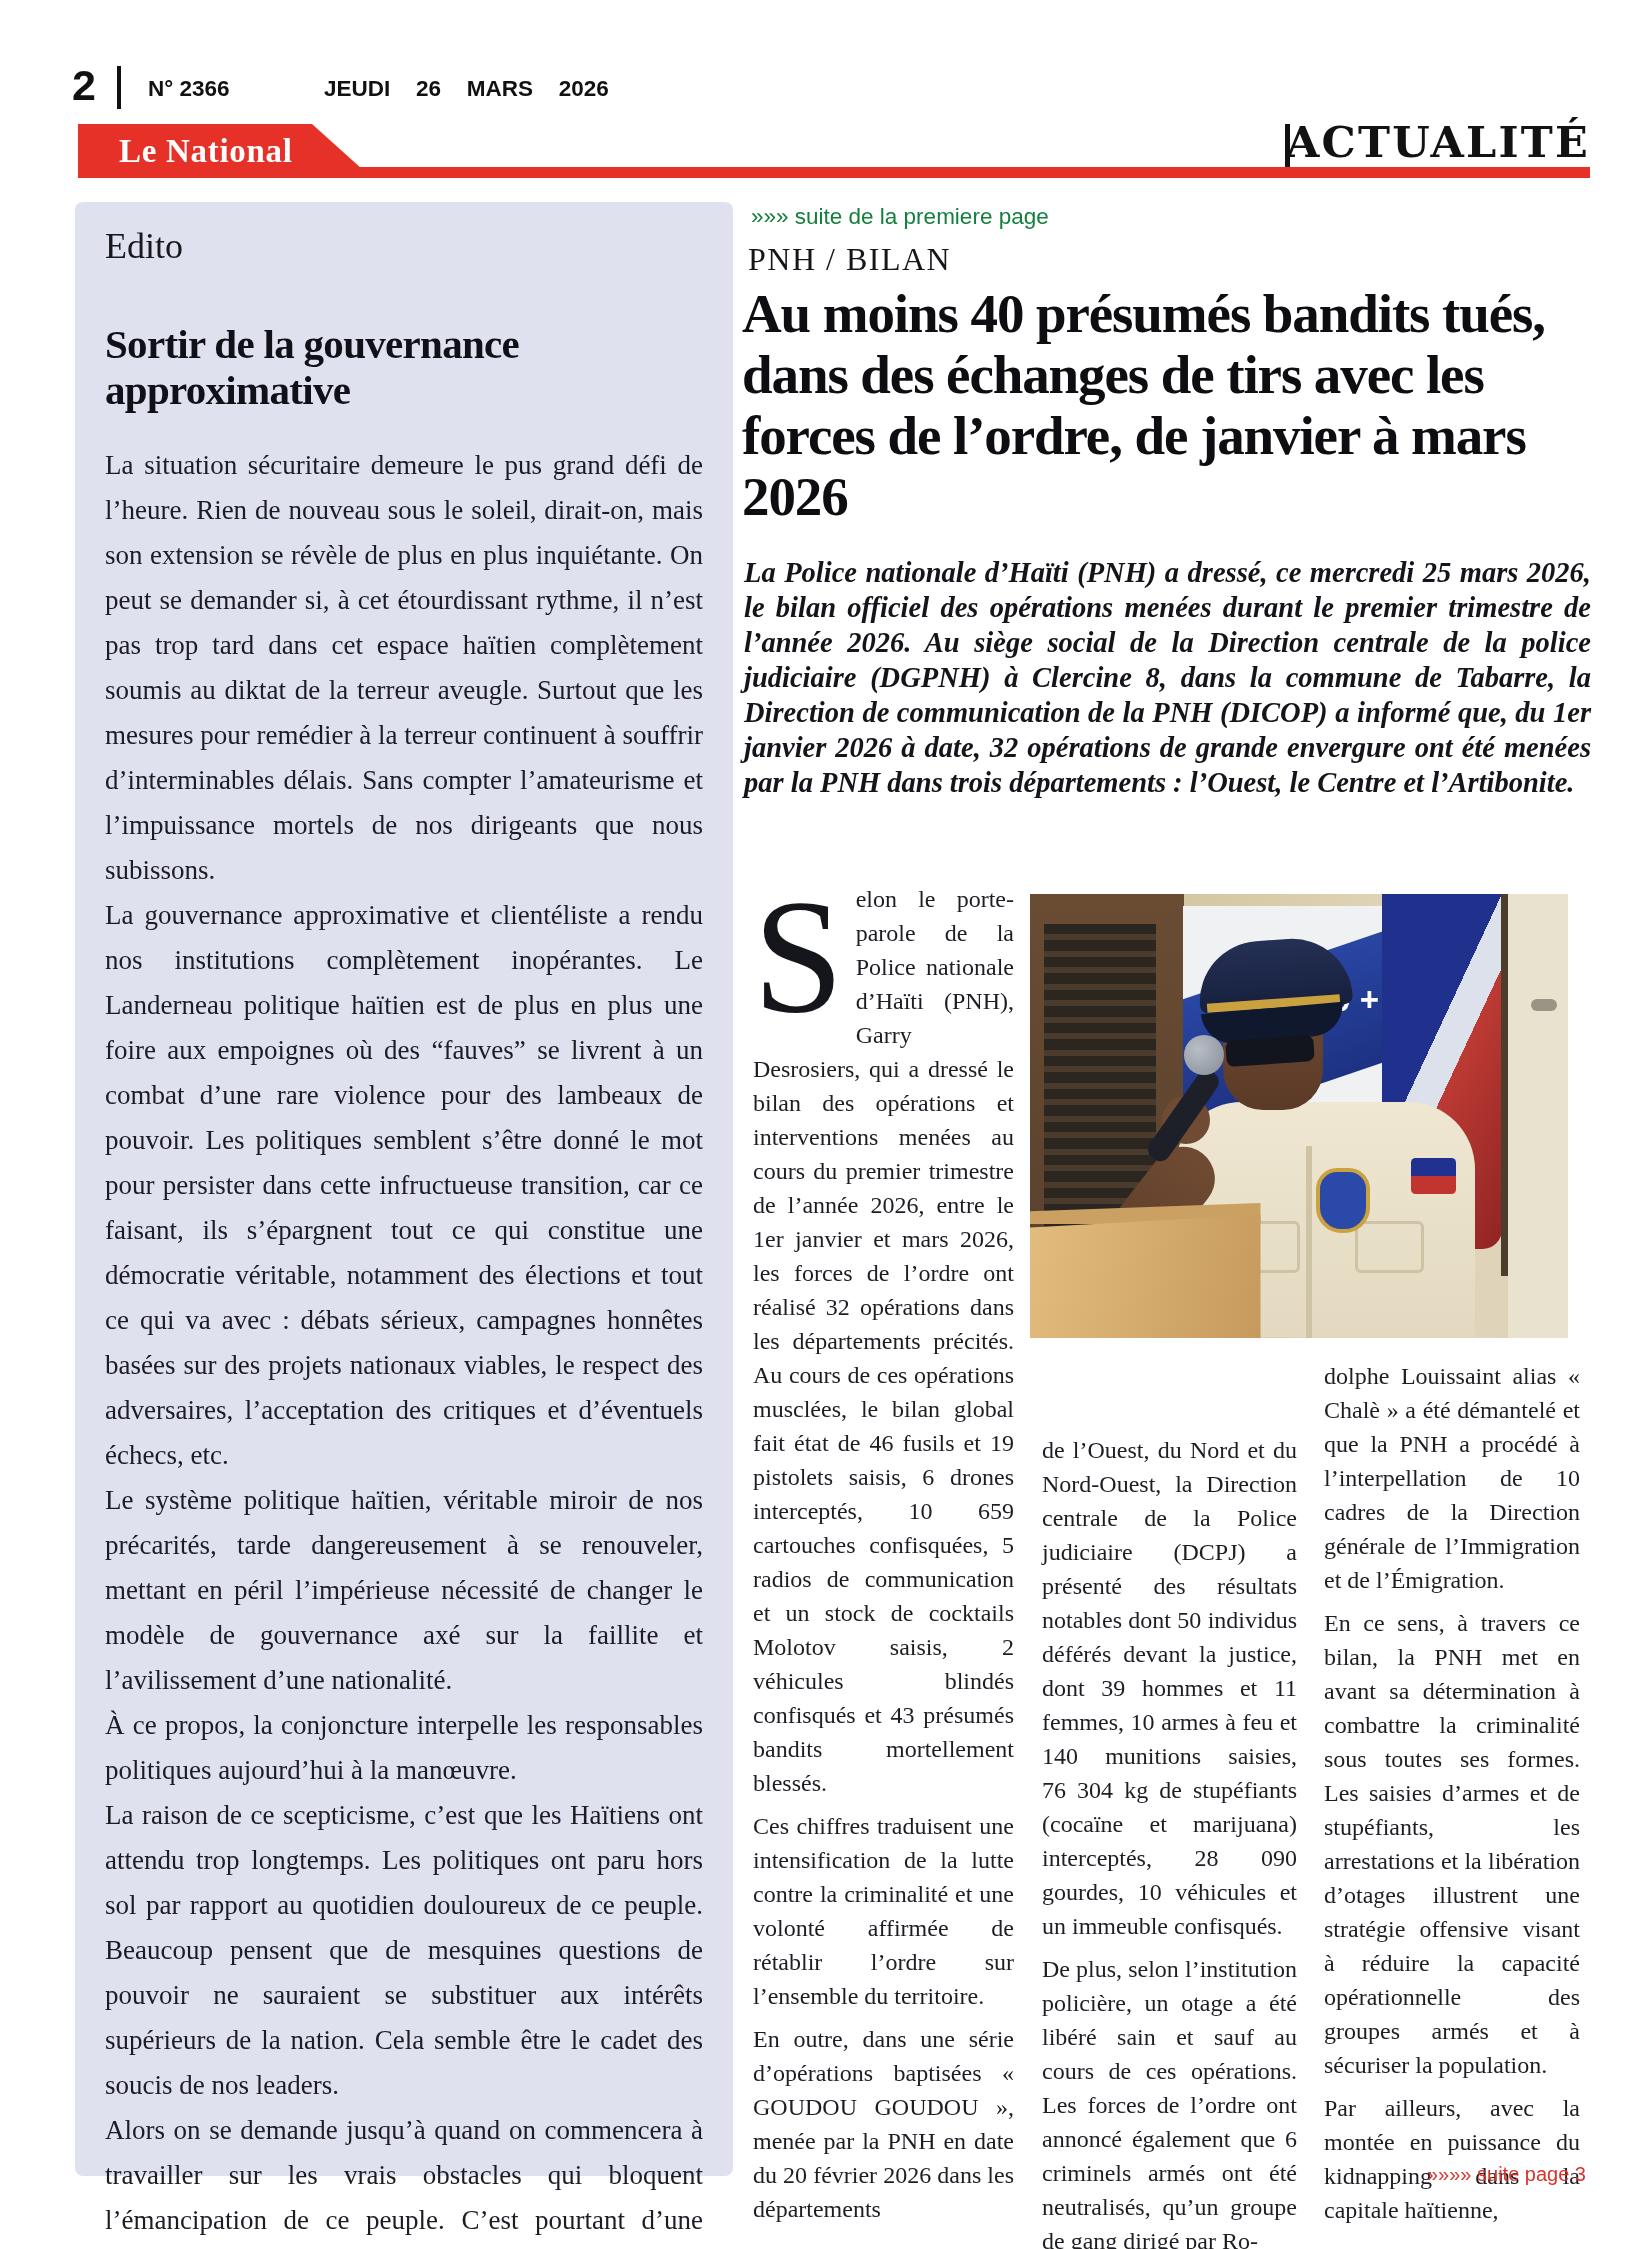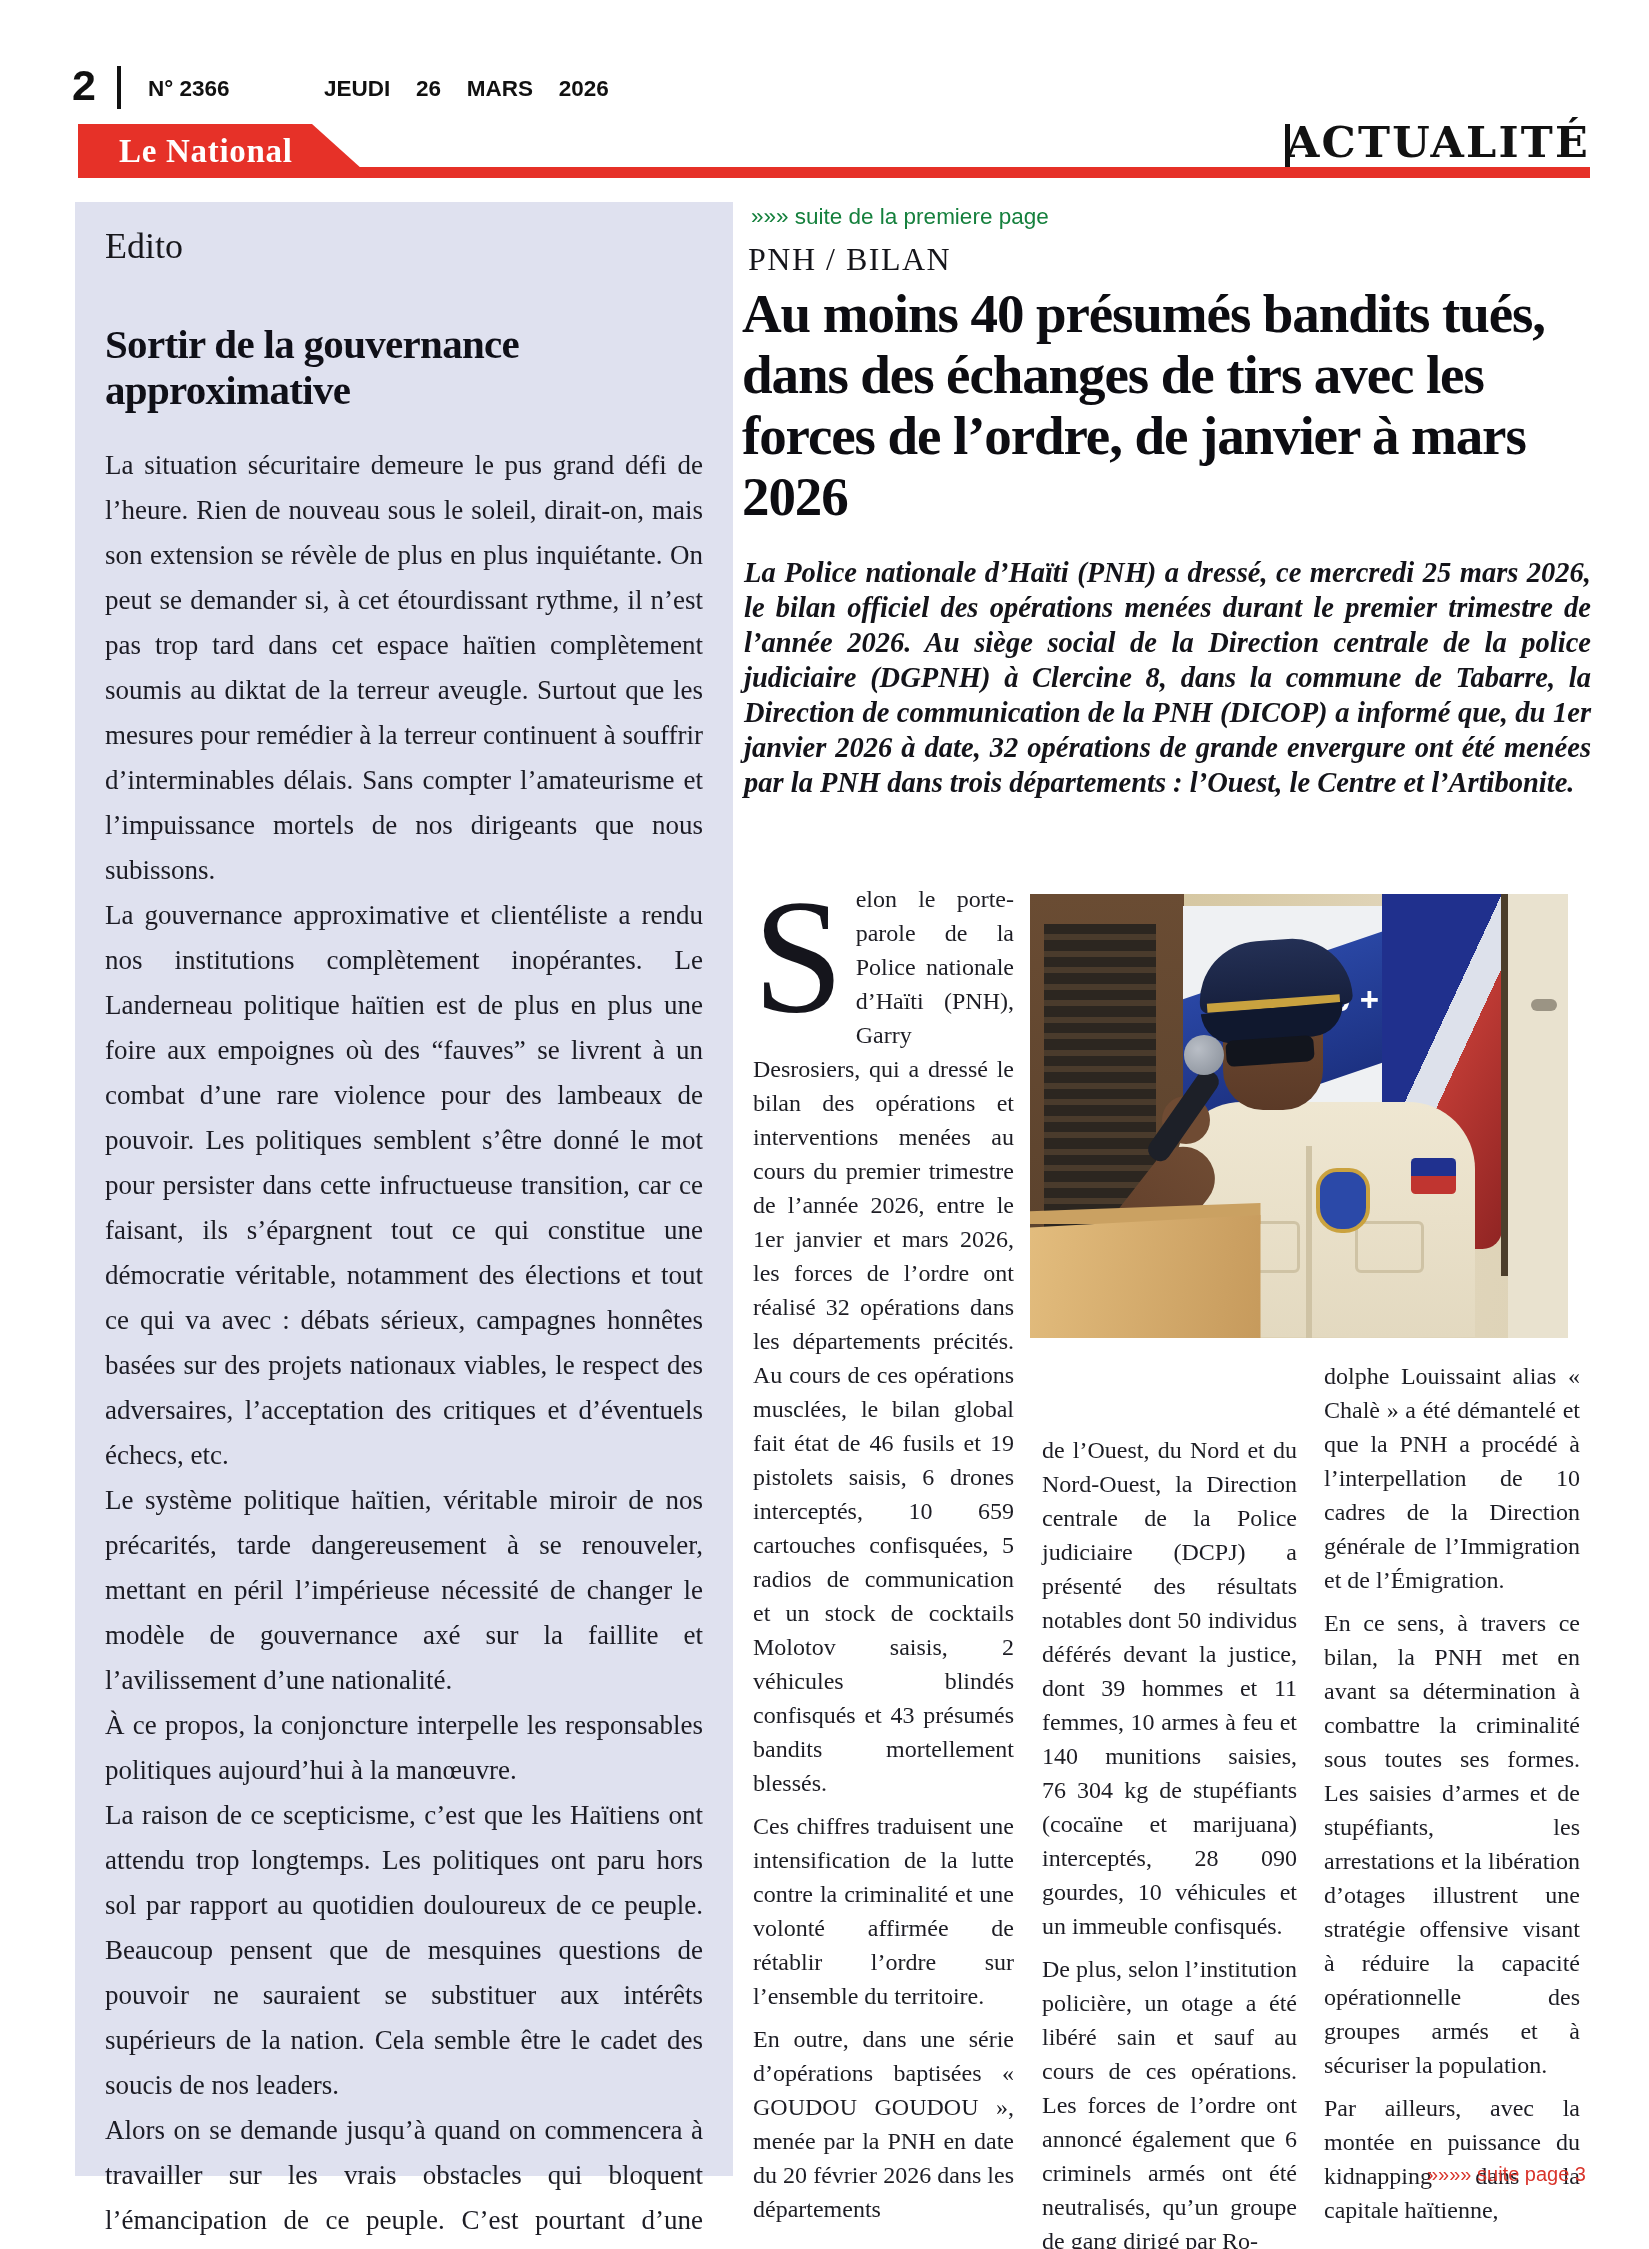--- a/index.html
+++ b/index.html
@@ -21,21 +21,21 @@
   .brand-band{position:absolute;left:78px;top:124px;width:1512px;height:54px;}
   .brand-strip{position:absolute;left:0;bottom:0;width:100%;height:11.2px;background:#e63128;}
   .brand-logo{position:absolute;left:0;top:0;width:294px;height:54px;background:#e63128;
         clip-path:polygon(0 0,234px 0,294px 54px,0 54px);
         display:flex;align-items:center;padding-left:41px;box-sizing:border-box;}
   .brand-logo span{color:#fff;font-family:"Liberation Serif",serif;font-weight:bold;
         font-size:33px;letter-spacing:0.7px;}
 
   
   .edito{position:absolute;left:75px;top:202px;width:658px;height:1974px;background:#dfe1ef;
-        box-sizing:border-box;padding:22.5px 30px;}
+        box-sizing:border-box;padding:22.5px 30px;border-radius:8px;}
   .edito-label{font-size:36px;font-weight:400;color:#17171c;}
   .edito-title{margin-top:54px;font-size:41px;line-height:46px;font-weight:bold;
         letter-spacing:-0.7px;color:#101018;}
   .edito-body{margin-top:30px;font-size:27px;line-height:45px;text-align:justify;color:#1c1c24;}
   .edito-body p{margin:0;}
   .edito-signature{margin-top:39px;font-size:37px;font-weight:bold;color:#6d28d9;}
 
   
   .kicker{position:absolute;left:751px;top:204px;font-family:"Liberation Sans",sans-serif;
         font-size:22.5px;color:#15803d;}

